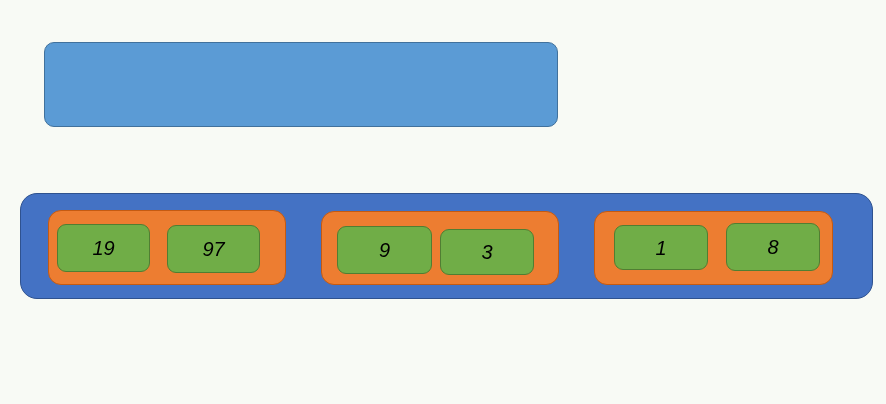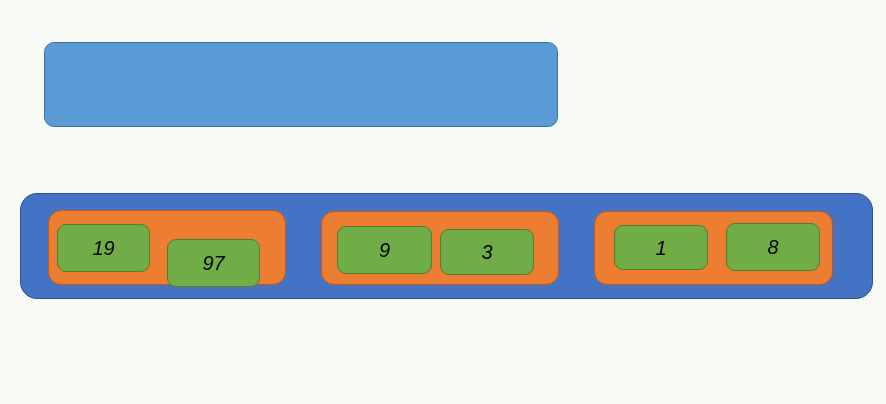--- a/index.html
+++ b/index.html
@@ -54,21 +54,21 @@
     border-radius: 9px;
     display: flex;
     align-items: center;
     justify-content: center;
     color: #000000;
     font-size: 20px;
     line-height: 1;
     font-style: italic;
   }
   .g1 .cell.c1 { left: 8px;   top: 13px; width: 93px; height: 48px; }
-  .g1 .cell.c2 { left: 118px; top: 28px; width: 93px; height: 48px; }
+  .g1 .cell.c2 { left: 118px; top: 14px; width: 93px; height: 48px; }
   .g2 .cell.c1 { left: 15px;  top: 14px; width: 95px; height: 48px; }
   .g2 .cell.c2 { left: 118px; top: 17px; width: 94px; height: 46px; }
   .g3 .cell.c1 { left: 19px;  top: 13px; width: 94px; height: 45px; }
   .g3 .cell.c2 { left: 131px; top: 11px; width: 94px; height: 48px; }
 </style>
 </head>
 <body>
 
 <div class="stage">
 

